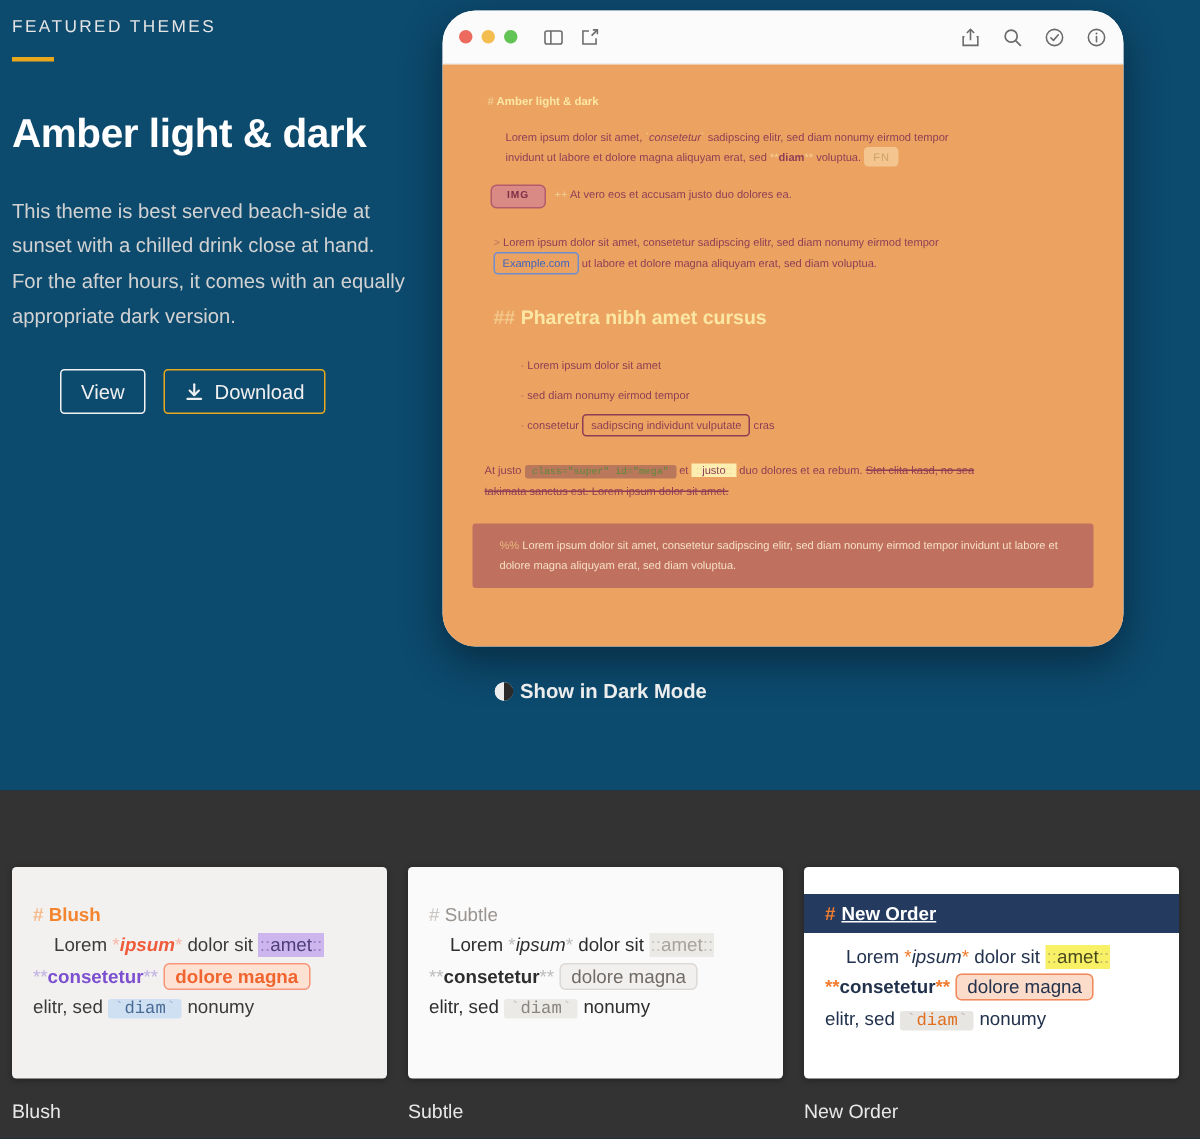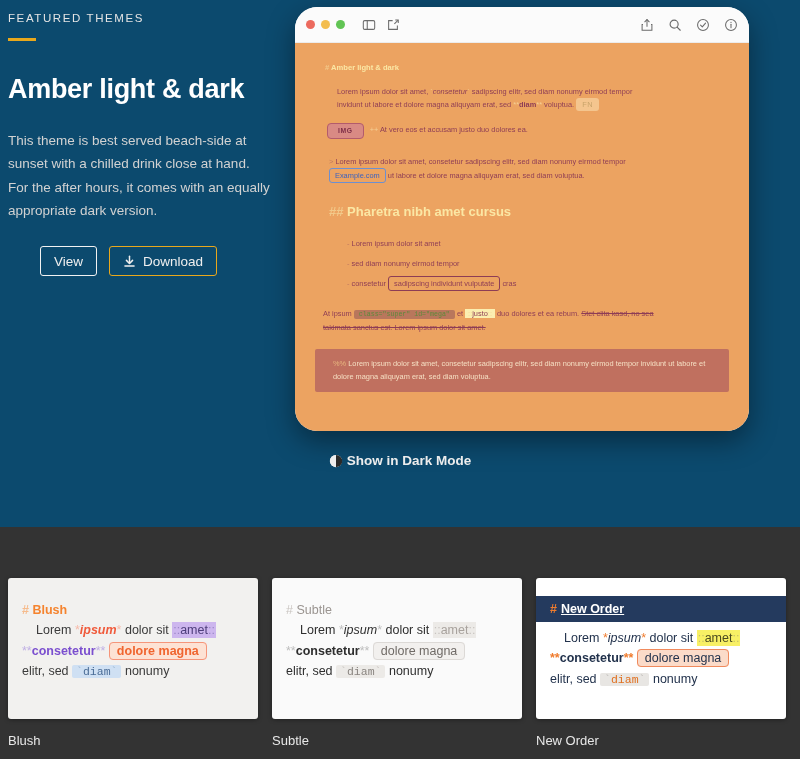--- a/index.html
+++ b/index.html
@@ -311,21 +311,21 @@
           <span class="dash">-</span>
           <span>sed diam nonumy eirmod tempor</span>
         </div>
         <div class="li">
           <span class="dash">-</span>
           <span>consetetur </span><span class="tag-box">sadipscing individunt vulputate</span><span> cras</span>
         </div>
       </div>
 
       <div class="para2">
-        <span>At ipsum </span><span class="code-span">class="super" id="mega"</span><span> et </span><span class="hl"><span class="mk">::</span><span>justo</span><span class="mk">::</span></span><span> duo dolores et ea rebum. </span><span class="strike">Stet clita kasd, no sea takimata sanctus est. Lorem ipsum dolor sit amet.</span>
+        <span>At justo </span><span class="code-span">class="super" id="mega"</span><span> et </span><span class="hl"><span class="mk">::</span><span>justo</span><span class="mk">::</span></span><span> duo dolores et ea rebum. </span><span class="strike">Stet clita kasd, no sea takimata sanctus est. Lorem ipsum dolor sit amet.</span>
       </div>
 
       <div class="comment-block">
         <span class="pct">%%</span>
         <span>Lorem ipsum dolor sit amet, consetetur sadipscing elitr, sed diam nonumy eirmod tempor invidunt ut labore et dolore magna aliquyam erat, sed diam voluptua.</span>
       </div>
     </div>
   </div>
 
   <div class="dark-toggle">

